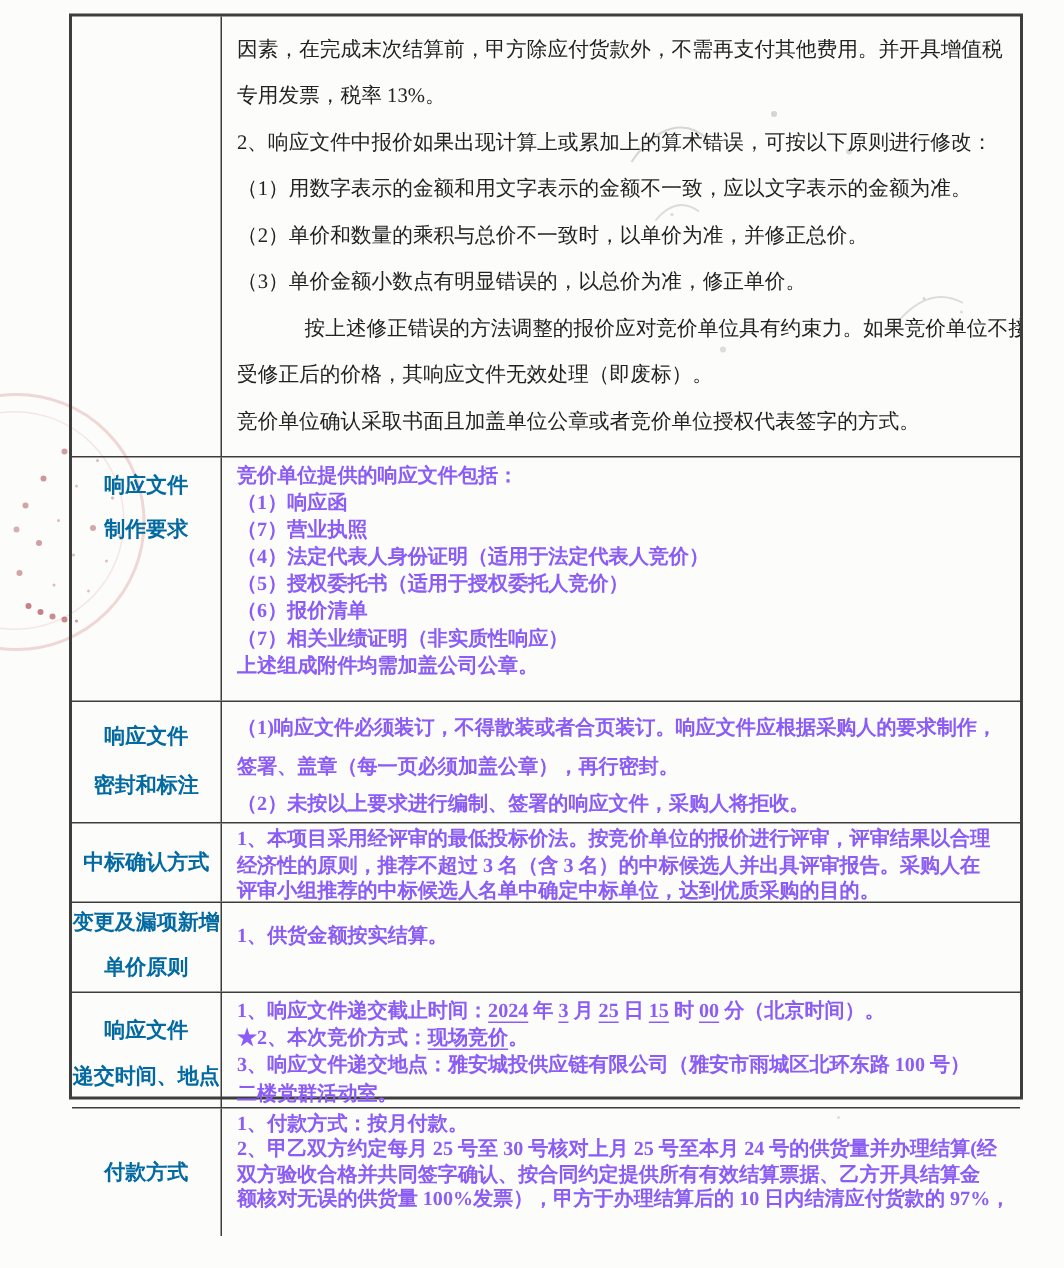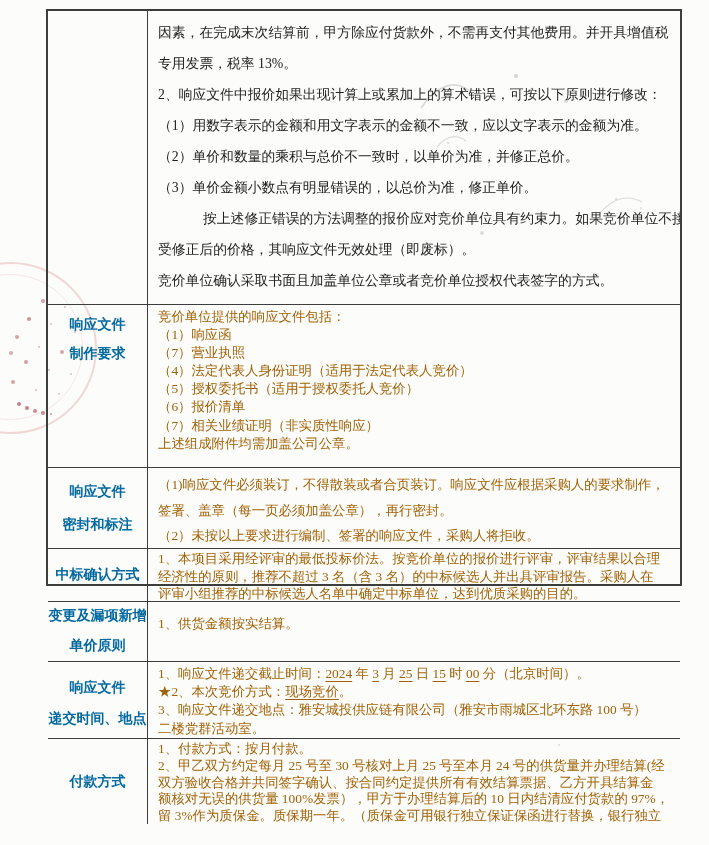--- a/index.html
+++ b/index.html
@@ -6,34 +6,34 @@
   body{
     width:709px;height:845px;
     background:#fcfcfa;
     font-family:"Liberation Serif","DejaVu Serif",serif;
     position:relative;overflow:hidden;
     color:#161616;
   }
   .page{position:absolute;inset:0;}
   
   .tbl{
-    position:absolute;left:46px;top:9px;width:636px;height:577px;
+    position:absolute;left:46px;top:9px;width:636px;height:724px;
     border:2px solid #3d3d3d;box-sizing:border-box;background:transparent;
   }
   .row{display:flex;box-sizing:border-box;border-top:1px solid #3d3d3d;}
   .row:first-child{border-top:none;}
   .lbl{
     flex:0 0 100px;width:100px;border-right:1px solid #3d3d3d;box-sizing:border-box;
     display:flex;flex-direction:column;align-items:center;justify-content:center;
     font-weight:700;font-size:14px;color:#0369a1;text-align:center;
   }
   .lbl-ln{white-space:nowrap;}
   .cnt{
     flex:1;box-sizing:border-box;padding:0 6px 0 10px;overflow:hidden;
-    font-weight:400;font-size:13.4px;color:#a16207;
+    font-weight:700;font-size:13.4px;color:#8b5cf6;
   }
   .ln{white-space:nowrap;}
   .u{text-decoration:underline;text-underline-offset:3px;}
   
   .r1{height:293px;}
   .r1 .cnt{font-weight:400;font-size:13.8px;line-height:31px;padding-top:6px;color:#222;}
   .r1 .ind{padding-left:45px;}
   .r2{height:163px;}
   .r2 .cnt{line-height:18.1px;padding-top:3px;}
   .r2 .lbl{justify-content:flex-start;padding-top:5px;line-height:29px;}
@@ -192,18 +192,17 @@
 
     <div class="row r7">
       <div class="lbl">
         <div class="lbl-ln">付款方式</div>
       </div>
       <div class="cnt">
         <div class="ln">1、付款方式：按月付款。</div>
         <div class="ln">2、甲乙双方约定每月 25 号至 30 号核对上月 25 号至本月 24 号的供货量并办理结算(经</div>
         <div class="ln">双方验收合格并共同签字确认、按合同约定提供所有有效结算票据、乙方开具结算金</div>
         <div class="ln">额核对无误的供货量 100%发票），甲方于办理结算后的 10 日内结清应付货款的 97%，</div>
-        <div class="ln">留 3%作为质保金。质保期一年。（质保金可用银行独立保证保函进行替换，银行独立</div>
       </div>
     </div>
 
   </div>
 </div>
 
 </body></html>

